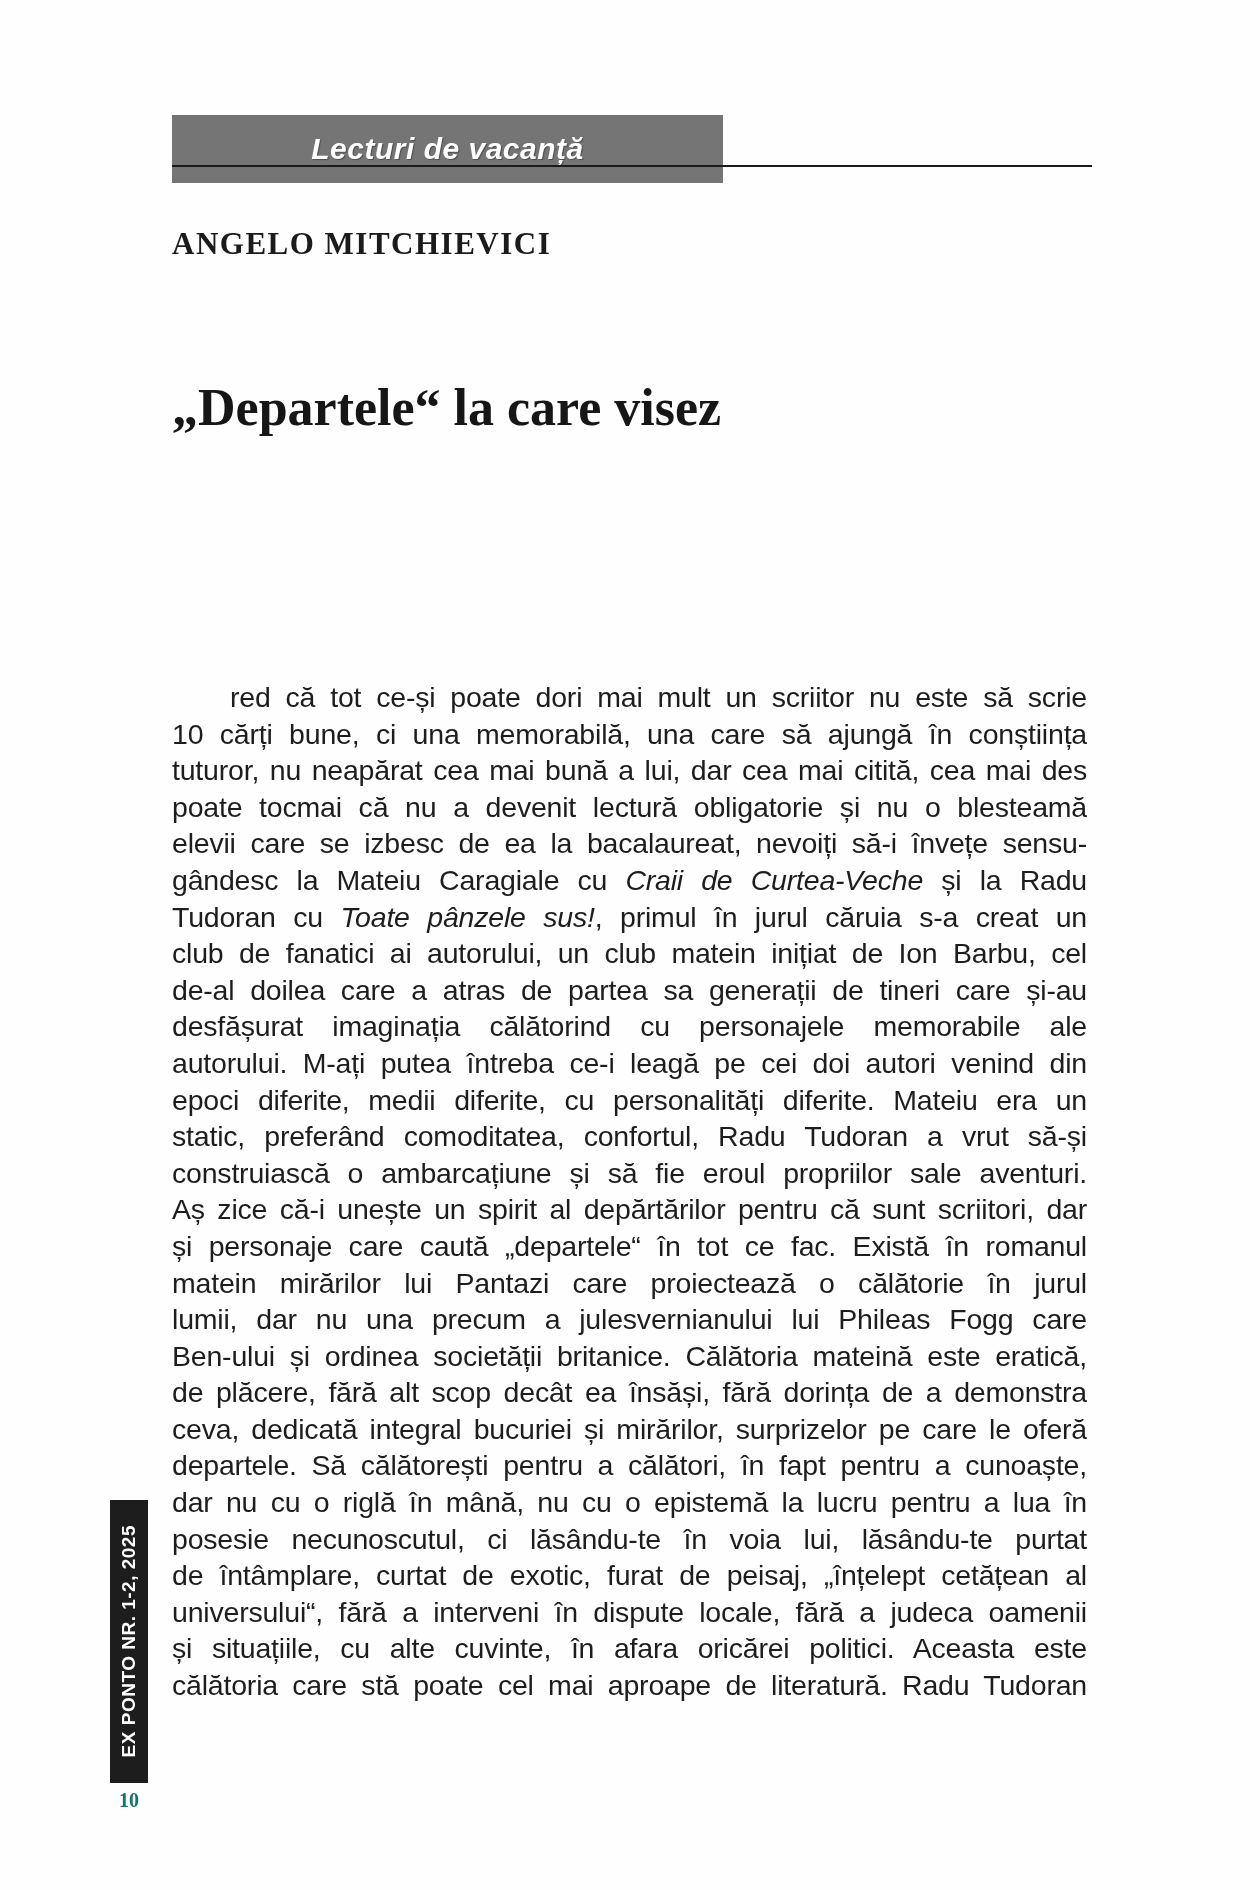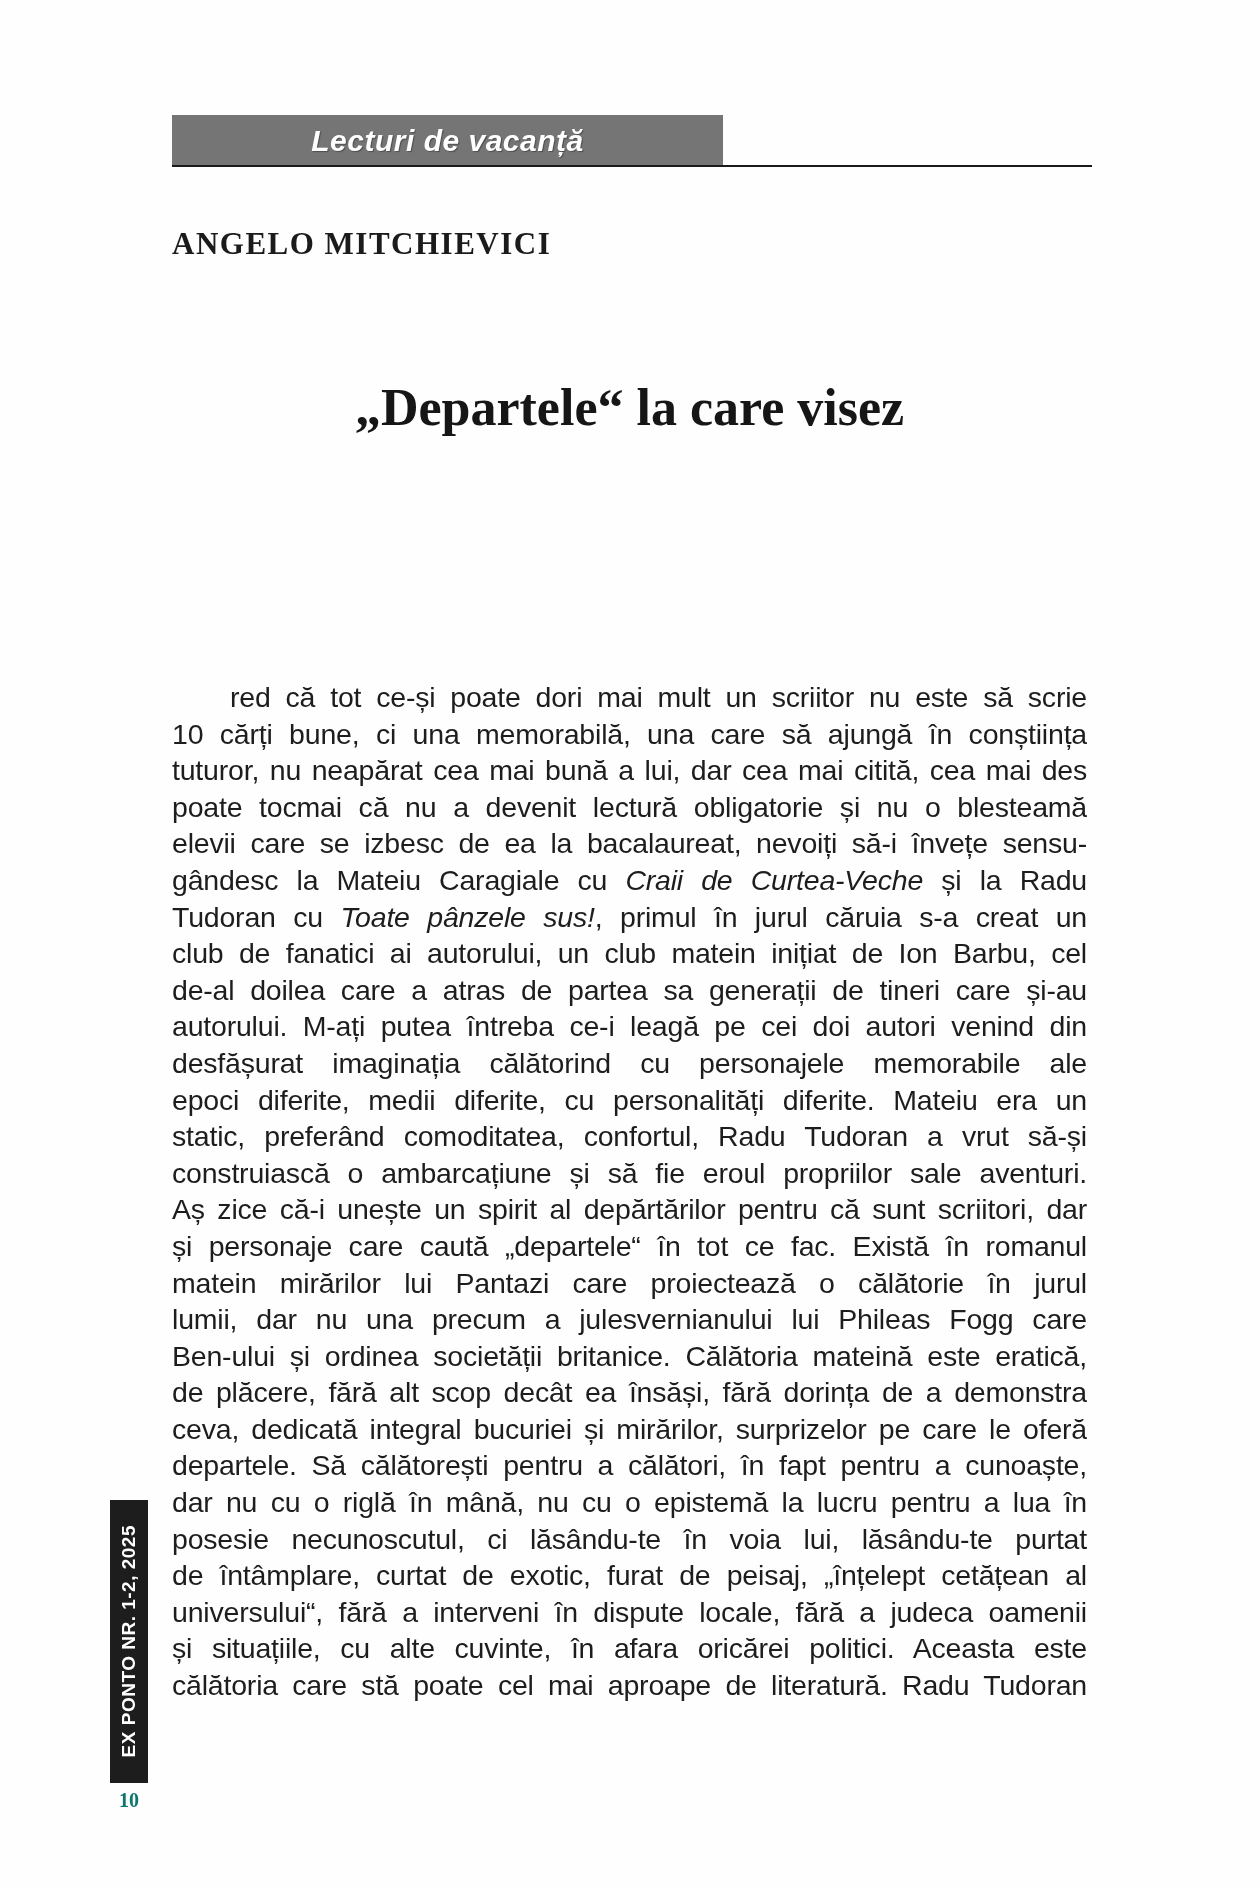--- a/index.html
+++ b/index.html
@@ -7,42 +7,41 @@
     position:relative;
     width:1260px;height:1890px;
     background:#fefefe;
     margin:0 auto;
     overflow:hidden;
     font-family:"Liberation Sans",sans-serif;
     color:#1e1e1e;
   }
   
   .section-bar{
-    position:absolute;left:172px;top:115px;width:551px;height:52px;
+    position:absolute;left:172px;top:115px;width:551px;height:68px;
     background:#757575;
     display:flex;align-items:center;justify-content:center;
   }
   .section-bar span{
     font:italic bold 30px "Liberation Sans",sans-serif;
     color:#ffffff;letter-spacing:.5px;
     text-shadow:1px 1px 1px rgba(0,0,0,.35);
   }
   .header-rule{
     position:absolute;left:172px;top:165px;width:920px;height:2px;
     background:#1a1a1a;
   }
   
   .author{
     position:absolute;left:172px;top:226px;margin:0;
     font:bold 31px "Liberation Serif",serif;
     letter-spacing:1.5px;color:#1b1b1b;
   }
   .title{
     position:absolute;left:172px;top:378px;width:915px;margin:0;
-    text-align:center;
     font:bold 52px "Liberation Serif",serif;
     color:#161616;
   }
   
   .body{
     position:absolute;left:172px;top:679px;width:915px;
     font-size:28.5px;line-height:36.6px;letter-spacing:-0.2px;
     color:#1d1d1d;
   }
   .line{
@@ -96,22 +95,22 @@
       <span class="dropcap">C</span><span>red că tot ce-și poate dori mai mult un scriitor nu este să scrie</span>
     </div>
     <div class="line">10 cărți bune, ci una memorabilă, una care să ajungă în conștiința</div>
     <div class="line">tuturor, nu neapărat cea mai bună a lui, dar cea mai citită, cea mai des</div>
     <div class="line">poate tocmai că nu a devenit lectură obligatorie și nu o blesteamă</div>
     <div class="line">elevii care se izbesc de ea la bacalaureat, nevoiți să-i învețe sensu-</div>
     <div class="line"><span>gândesc la Mateiu Caragiale cu </span><em>Craii de Curtea-Veche</em><span> și la Radu</span></div>
     <div class="line"><span>Tudoran cu </span><em>Toate pânzele sus!</em><span>, primul în jurul căruia s-a creat un</span></div>
     <div class="line">club de fanatici ai autorului, un club matein inițiat de Ion Barbu, cel</div>
     <div class="line">de-al doilea care a atras de partea sa generații de tineri care și-au</div>
+    <div class="line">desfășurat imaginația călătorind cu personajele memorabile ale</div>
     <div class="line">autorului. M-ați putea întreba ce-i leagă pe cei doi autori venind din</div>
-    <div class="line">desfășurat imaginația călătorind cu personajele memorabile ale</div>
     <div class="line">epoci diferite, medii diferite, cu personalități diferite. Mateiu era un</div>
     <div class="line">static, preferând comoditatea, confortul, Radu Tudoran a vrut să-și</div>
     <div class="line">construiască o ambarcațiune și să fie eroul propriilor sale aventuri.</div>
     <div class="line">Aș zice că-i unește un spirit al depărtărilor pentru că sunt scriitori, dar</div>
     <div class="line">și personaje care caută „departele“ în tot ce fac. Există în romanul</div>
     <div class="line">matein mirărilor lui Pantazi care proiectează o călătorie în jurul</div>
     <div class="line">lumii, dar nu una precum a julesvernianului lui Phileas Fogg care</div>
     <div class="line">Ben-ului și ordinea societății britanice. Călătoria mateină este eratică,</div>
     <div class="line">de plăcere, fără alt scop decât ea însăși, fără dorința de a demonstra</div>
     <div class="line">ceva, dedicată integral bucuriei și mirărilor, surprizelor pe care le oferă</div>

